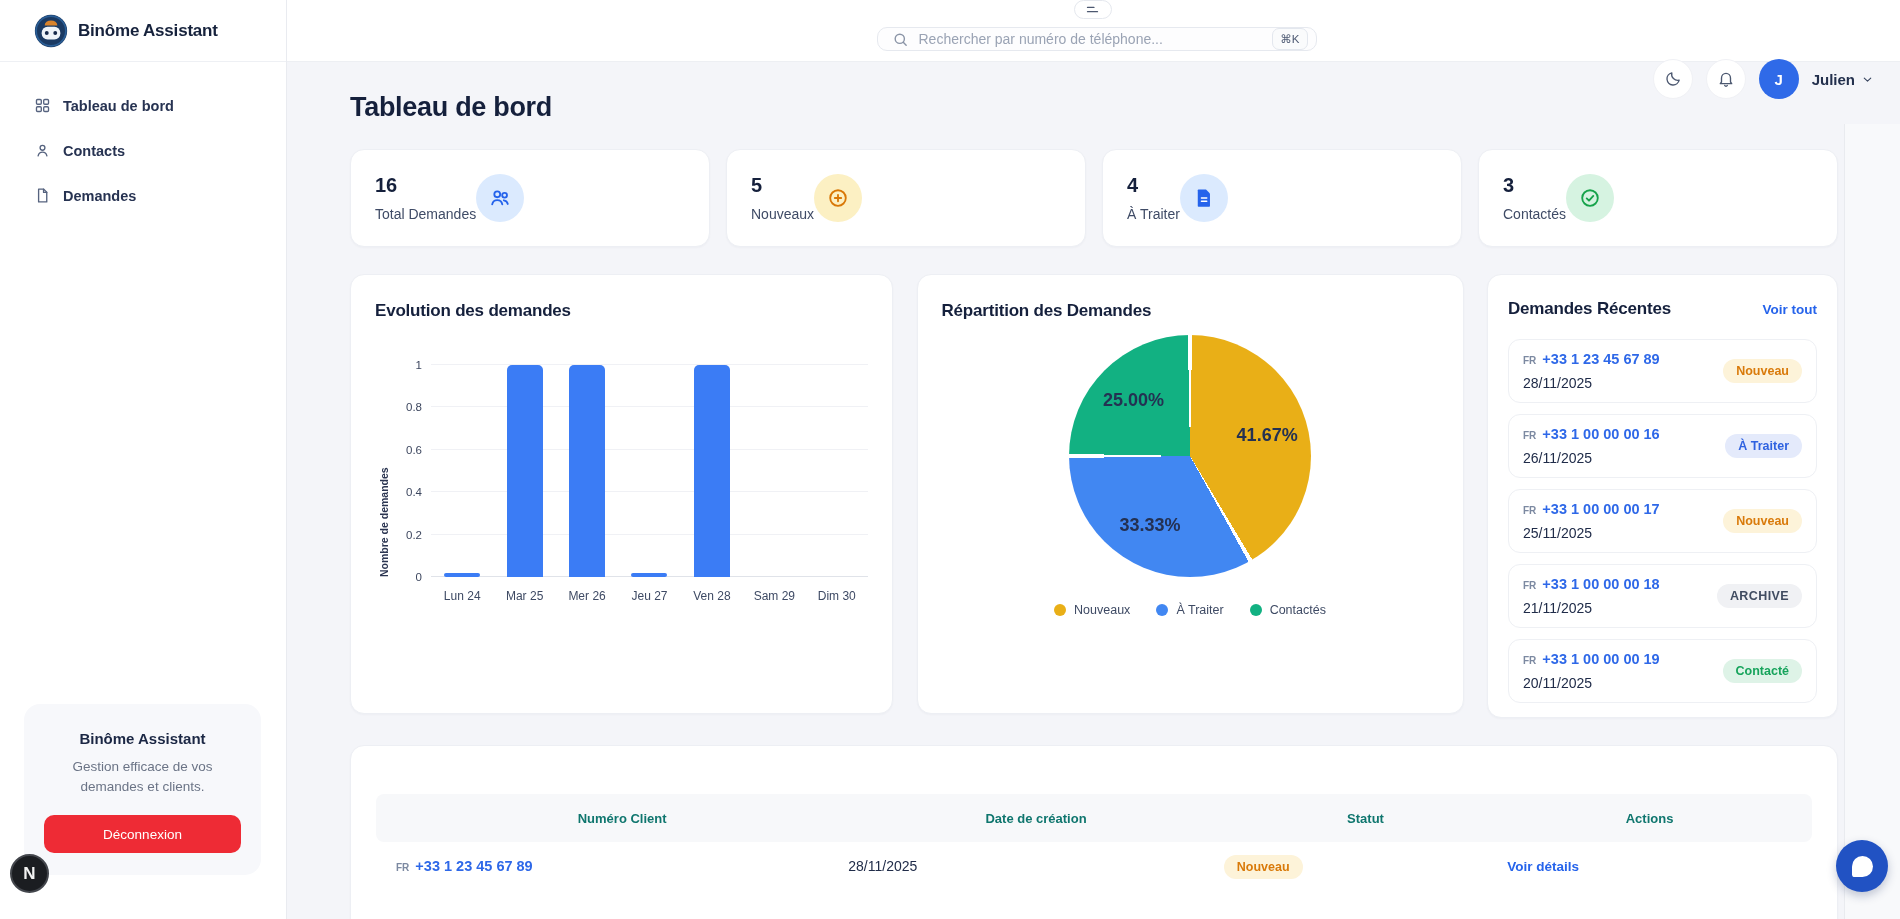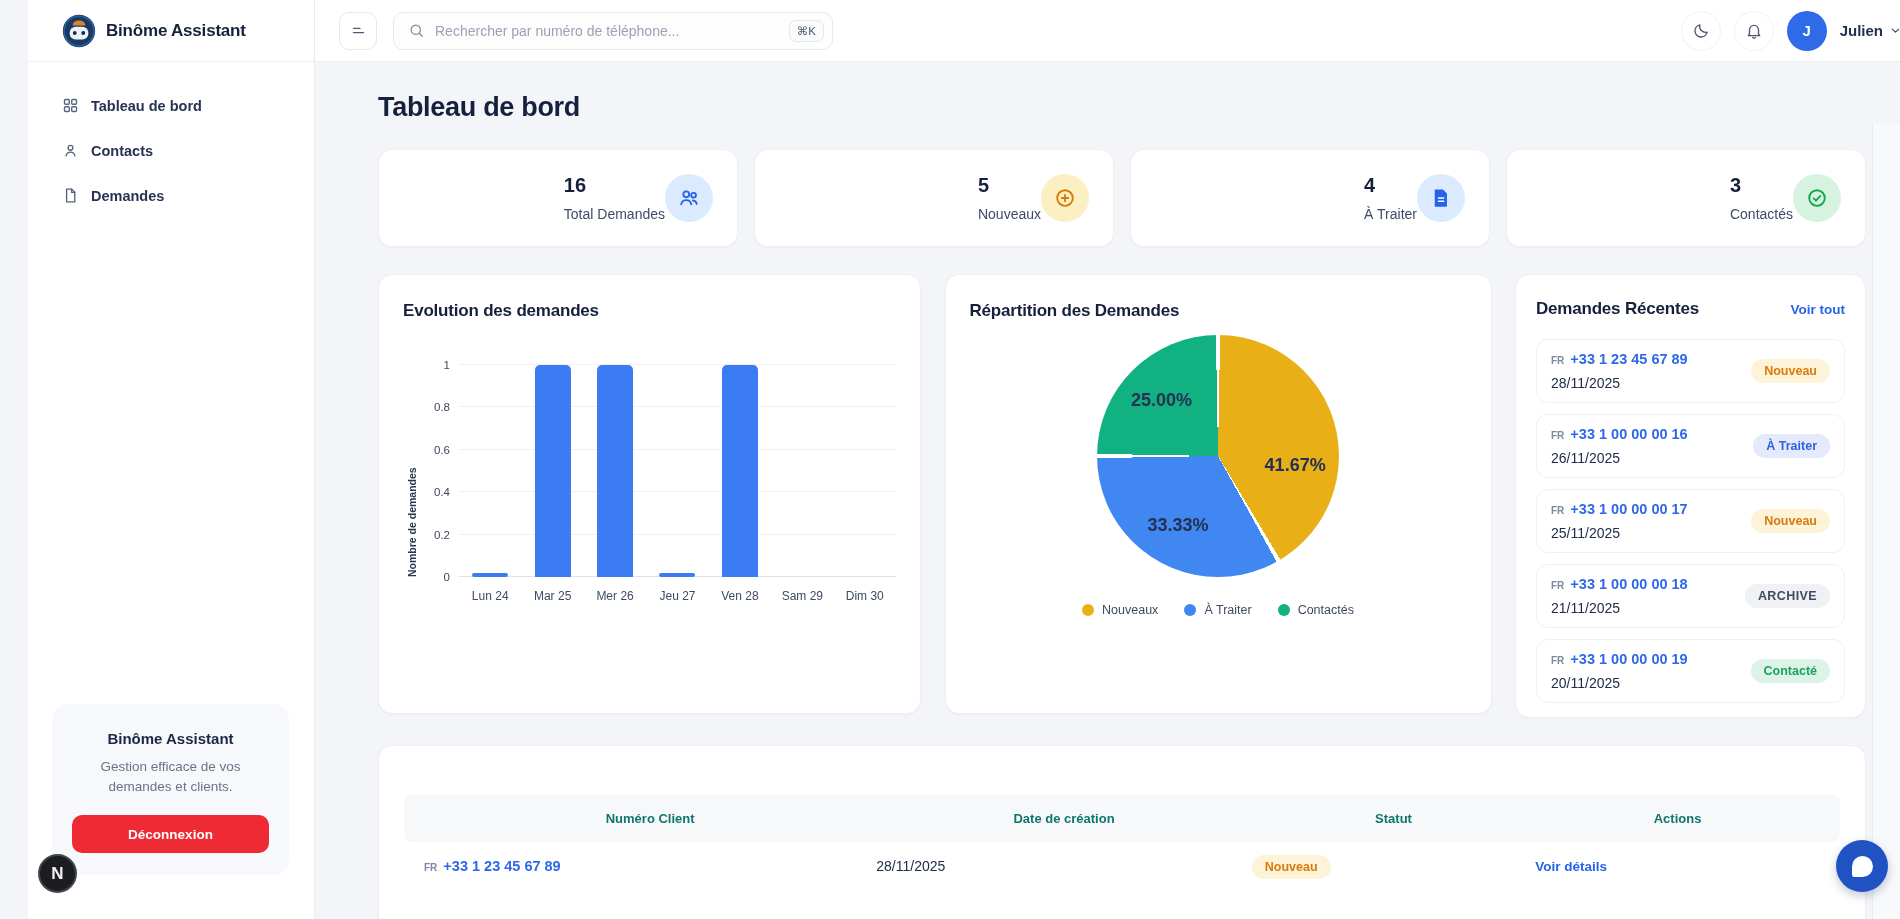--- a/index.html
+++ b/index.html
@@ -1,58 +1,58 @@
 <!DOCTYPE html>
 <html lang="fr"><head>
 <meta charset="utf-8">
 <style>
   * { box-sizing: border-box; margin: 0; padding: 0; }
   html,body { width:1900px; height:919px; overflow:hidden; }
   body {
     font-family: "Liberation Sans", "DejaVu Sans", sans-serif;
     background:#f4f5f9; color:#17233f; font-size:14px;
   }
-  .app { display:flex; width:1900px; height:919px;padding-left:28px; }
+  .app { display:flex; width:1900px; height:919px; }
 
   
   .sidebar { width:287px; flex-shrink:0; background:#fff; border-right:1px solid #e9ebf0; position:relative; }
   .brand { height:62px; display:flex; align-items:center; gap:10px; padding:0 20px 0 34px; border-bottom:1px solid #eef0f4; cursor:pointer; }
   .brand-name { font-size:17px; font-weight:800; color:#16223c; letter-spacing:-0.2px; }
   .nav { padding:26px 0 0 0; display:flex; flex-direction:column; gap:10px; }
   .nav-item { display:flex; align-items:center; gap:12px; padding:9px 16px 9px 34px; font-size:14.5px; font-weight:600; color:#273352; cursor:pointer; }
   .nav-item .ic { font-size:17px; color:#56637f; display:flex; }
   .side-footer { position:absolute; left:24px; right:25px; bottom:44px; background:#f7f8fb; border-radius:16px; padding:26px 20px 22px; text-align:center; }
   .side-footer h3 { font-size:15px; font-weight:800; color:#1b2744; }
   .side-footer p { margin-top:10px; font-size:13.5px; line-height:1.5; color:#6b7486; }
-  .logout-btn { margin-top:18px; width:100%; height:38px; border:none; border-radius:10px; background:#ee2b35; color:#fff; font-family:inherit; font-size:13.5px; font-weight:700; cursor:pointer; }
+  .logout-btn { margin-top:18px; width:100%; height:38px; border:none; border-radius:10px; background:#ee2b35; color:#fff; font-family:inherit; font-size:13.5px; font-weight:400; cursor:pointer; }
   .dev-badge { position:absolute; left:10px; bottom:26px; width:39px; height:39px; border-radius:50%; background:#1b1d21; border:2px solid #43464c; color:#f2f2f2; font-size:17px; font-weight:600; display:flex; align-items:center; justify-content:center; cursor:pointer; }
 
   
   .main { flex:1; display:flex; flex-direction:column; position:relative; }
-  .topbar { height:62px; flex-shrink:0; background:#fff; border-bottom:1px solid #edeff3; display:flex; align-items:center; gap:8px; padding:0 26px 0 24px; }
+  .topbar { height:62px; flex-shrink:0; background:#fff; border-bottom:1px solid #edeff3; display:flex; align-items:center; gap:8px; padding:0 26px 0 24px;flex-direction:column; }
   .icon-btn-sq { width:38px; height:38px; border-radius:10px; border:1px solid #e5e8ee; background:#fff; display:flex; align-items:center; justify-content:center; color:#4c5870; font-size:17px; cursor:pointer; }
   .search-box { width:440px; height:38px; margin-left:8px; border:1px solid #e6e9ef; border-radius:10px; background:#fdfdfe; display:flex; align-items:center; gap:10px; padding:0 8px 0 14px; }
   .search-box .ic { color:#8b95a7; font-size:17px; display:flex; }
   .search-input { flex:1; border:none; outline:none; background:transparent; font-family:inherit; font-size:14px; color:#33405c; }
   .search-input::placeholder { color:#9aa3b4; }
   .kbd-chip { font-size:11.5px; color:#4e5a73; background:#fafbfc; border:1px solid #e3e7ee; border-radius:7px; padding:3px 7px; white-space:nowrap; }
   .top-right { margin-left:auto; display:flex; align-items:center; gap:13px; }
   .icon-btn-rd { width:40px; height:40px; border-radius:50%; border:1px solid #f0f1f5; background:#fff; display:flex; align-items:center; justify-content:center; color:#4c5870; font-size:18px; cursor:pointer; }
   .avatar { width:40px; height:40px; border-radius:50%; background:#2f6ae8; color:#fff; font-size:15px; font-weight:700; display:flex; align-items:center; justify-content:center; cursor:pointer; }
   .user-chip { display:flex; align-items:center; gap:6px; font-size:15px; font-weight:600; color:#23304d; cursor:pointer; }
   .user-chip .ic { font-size:13px; display:flex; color:#33405c; }
 
   
   .content { flex:1; padding:30px 62px 0 63px; overflow:hidden; position:relative; }
   .right-strip { position:absolute; top:62px; right:0; bottom:0; width:56px; background:#f8f9fb; border-left:1px solid #e9ebef; }
   .page-title { font-size:27px; font-weight:800; color:#15203c; letter-spacing:-0.3px; }
   .page-subtitle { margin-top:7px; font-size:14px; color:#5c6677; }
 
   .stats-row { margin-top:26px; display:grid; grid-template-columns:repeat(4,1fr); gap:16px; }
-  .stat-card { background:#fff; border:1px solid #edeff4; border-radius:14px; padding:22px 24px; display:flex; align-items:center; justify-content:flex-end; height:98px; box-shadow:0 1px 2px rgba(20,30,60,.03); }
+  .stat-card { background:#fff; border:1px solid #edeff4; border-radius:14px; padding:22px 24px; display:flex; align-items:center; justify-content:flex-start; height:98px; box-shadow:0 1px 2px rgba(20,30,60,.03); }
   .stat-value { font-size:20px; font-weight:800; color:#15203c; }
   .stat-label { margin-top:9px; font-size:14px; color:#3f4b66; }
   .stat-bubble { width:48px; height:48px; border-radius:50%; display:flex; align-items:center; justify-content:center; font-size:22px; }
 
   .charts-row { margin-top:27px; display:flex; justify-content:space-between; align-items:stretch; }
   .card { background:#fff; border:1px solid #edeff4; border-radius:14px; box-shadow:0 1px 2px rgba(20,30,60,.03); }
   .card-title { font-size:17px; font-weight:800; color:#15203c; letter-spacing:-0.2px; }
   .bar-card { width:543px; height:440px; padding:26px 24px; }
   .pie-card { width:547px; height:440px; padding:26px 24px; }
   .recent-card { width:351px; height:444px; padding:24px 20px; }
@@ -328,21 +328,21 @@
                 <div class="xlabel">Ven 28</div>
                 <div class="xlabel">Sam 29</div>
                 <div class="xlabel">Dim 30</div>
               </div>
           </div>
         </div>
 
         <div class="card pie-card">
           <h2 class="card-title">Répartition des Demandes</h2>
           <div class="pie-wrap" id="pie" style="background: conic-gradient(rgb(255, 255, 255) 0deg, rgb(255, 255, 255) 1deg, rgb(233, 175, 23) 1deg, rgb(233, 175, 23) 149.012deg, rgb(255, 255, 255) 149.012deg, rgb(255, 255, 255) 150.012deg, rgb(255, 255, 255) 150.012deg, rgb(255, 255, 255) 151.012deg, rgb(65, 135, 242) 151.012deg, rgb(65, 135, 242) 269deg, rgb(255, 255, 255) 269deg, rgb(255, 255, 255) 270deg, rgb(255, 255, 255) 270deg, rgb(255, 255, 255) 271deg, rgb(18, 177, 130) 271deg, rgb(18, 177, 130) 359deg, rgb(255, 255, 255) 359deg, rgb(255, 255, 255) 360deg);">
-              <div class="pie-label" style="left: 198.141px; top: 100.339px; margin-top: 30px;">41.67%</div>
+              <div class="pie-label" style="left: 198.141px; top: 100.339px;">41.67%</div>
               <div class="pie-label" style="left: 81.0628px; top: 190.157px;">33.33%</div>
               <div class="pie-label" style="left: 64.5305px; top: 64.5305px;">25.00%</div>
             </div>
           <div class="legend">
 
               <div class="legend-item">
                 <span class="legend-dot" style="background: rgb(233, 175, 23);"></span>
                 <span>Nouveaux</span>
               </div>
 

